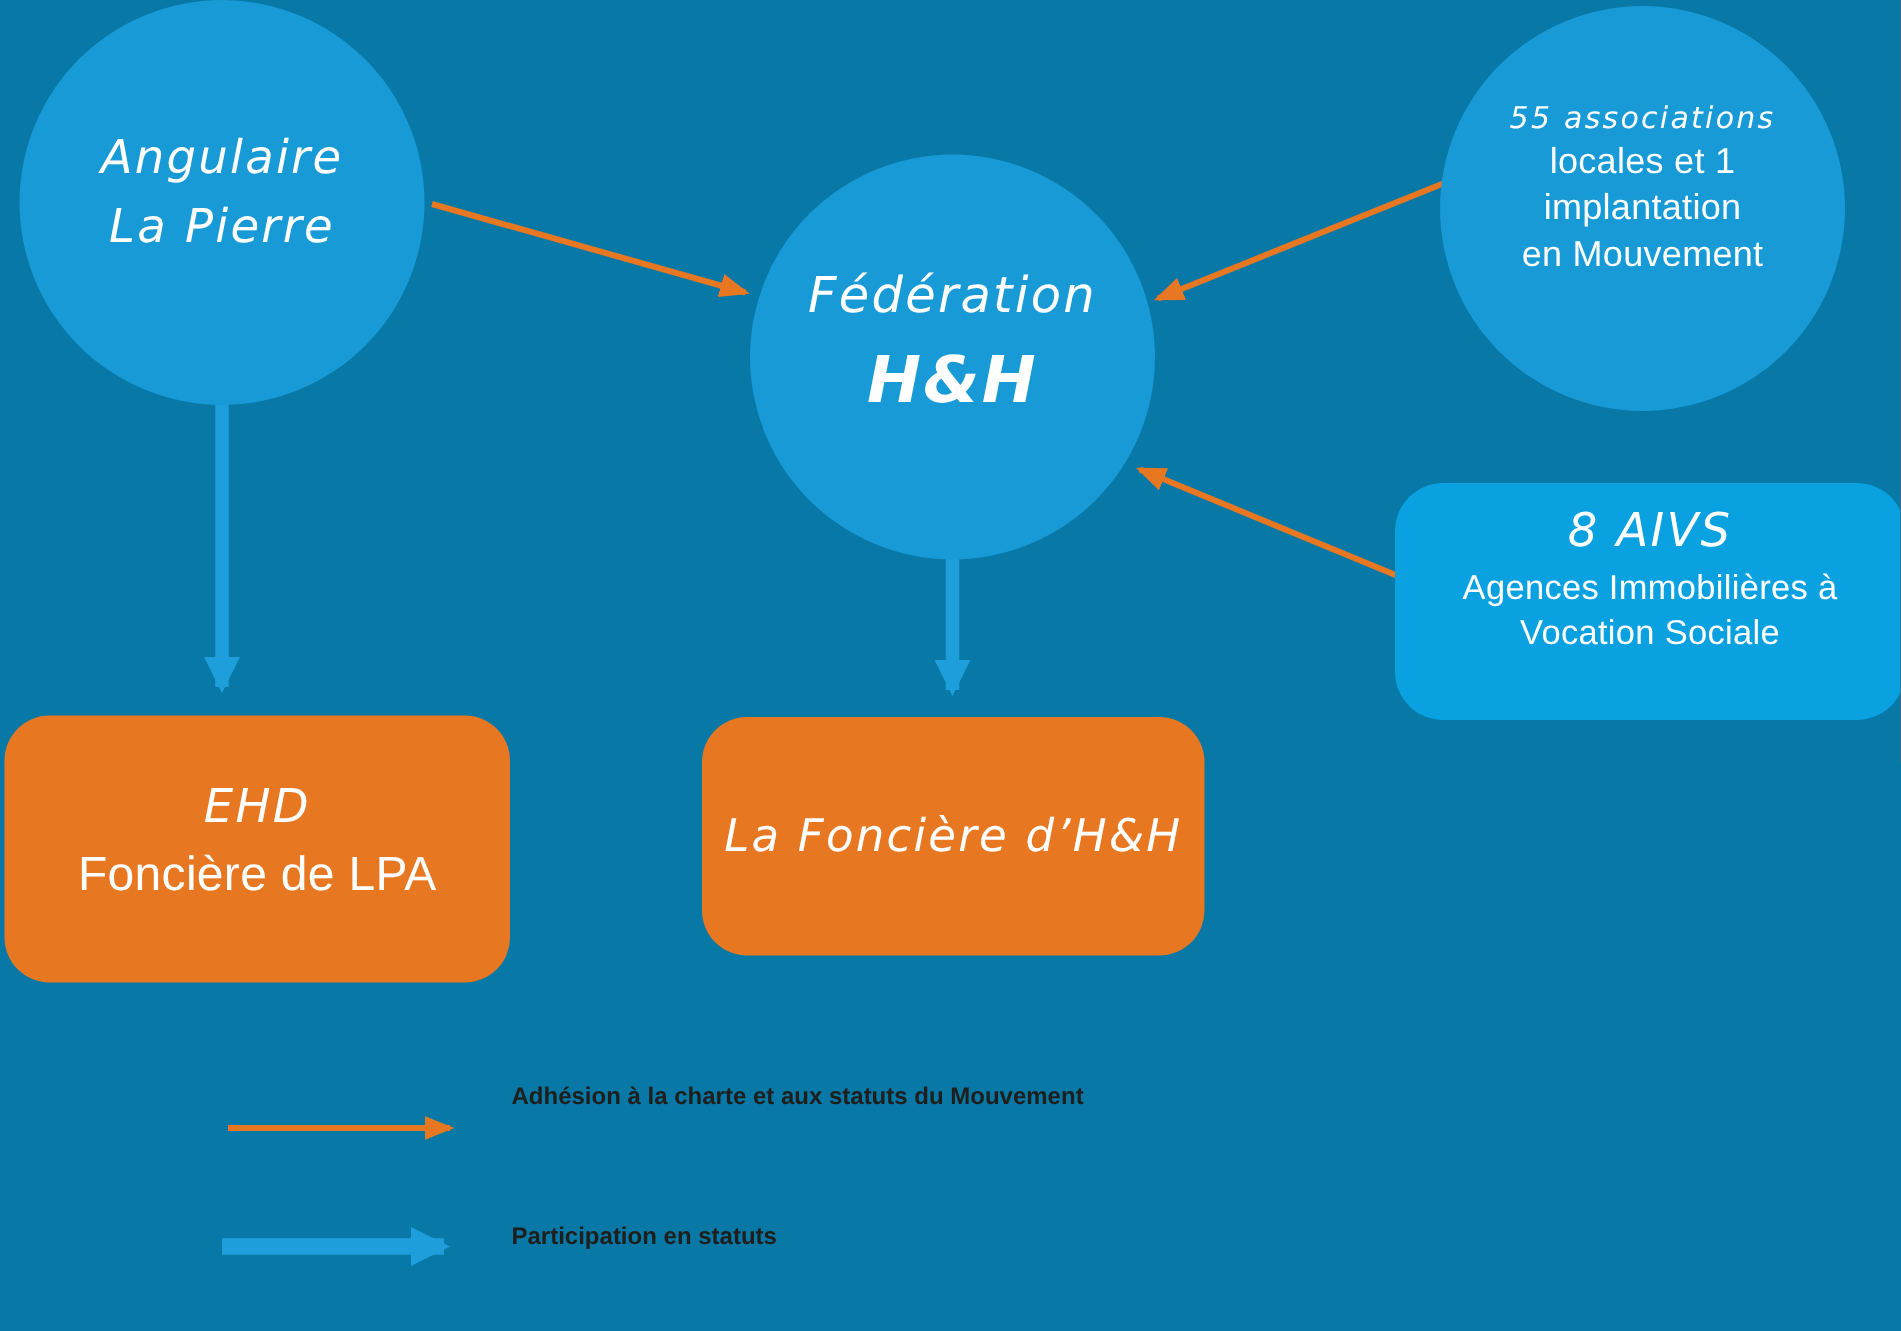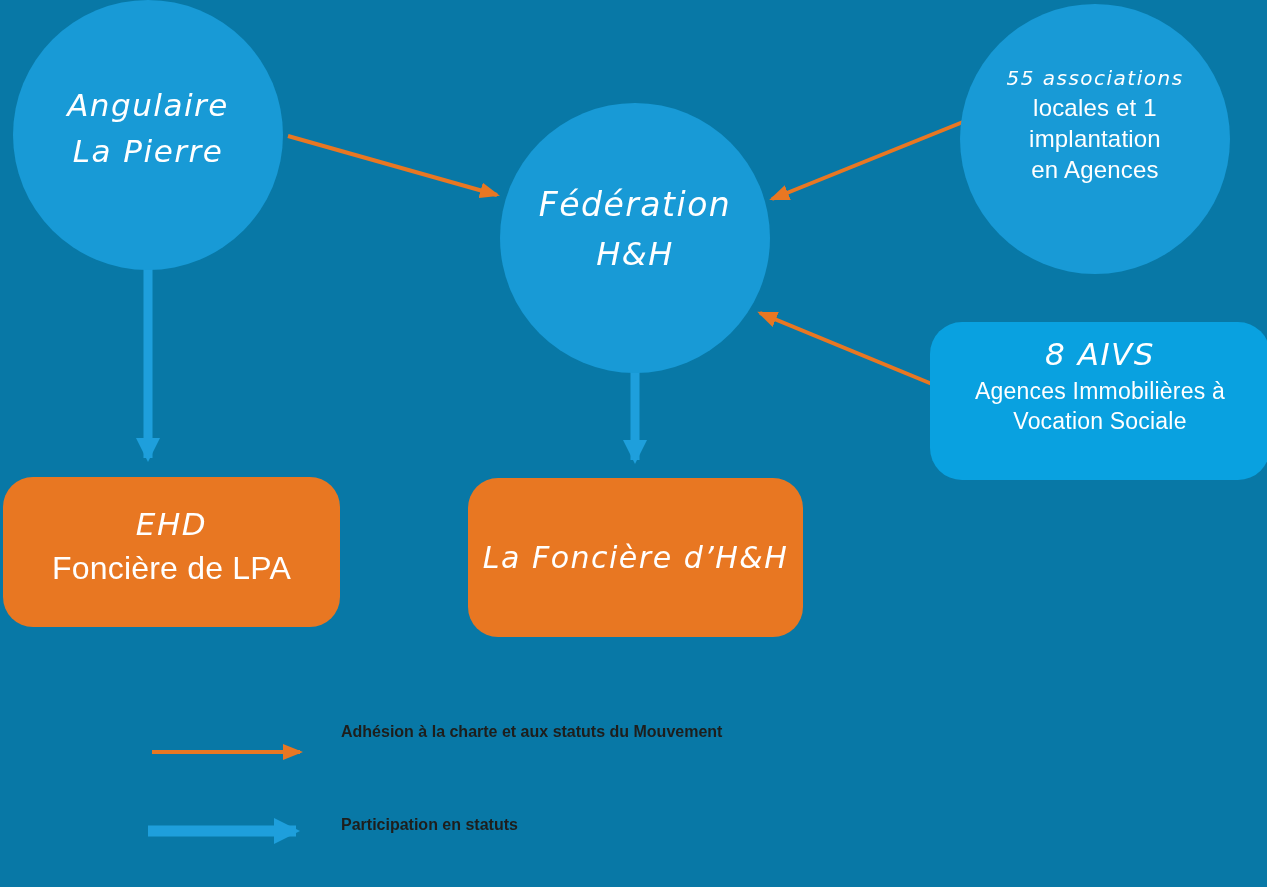--- a/index.html
+++ b/index.html
@@ -67,36 +67,36 @@
     <line x1="148" y1="831" x2="296" y2="831" style="stroke:var(--arrow-blue,#1E9FDC)" stroke-width="11" marker-end="url(#blueHeadLegend)"></line>
   </svg>
 
   <div class="node circle" style="left:13px;top:0px;width:270px;height:270px;padding-bottom:14px;box-sizing:border-box;">
     <div class="hand hand-lg">Angulaire</div>
     <div class="hand hand-lg">La Pierre</div>
   </div>
 
   <div class="node circle" style="left:500px;top:103px;width:270px;height:270px;padding-bottom:18px;box-sizing:border-box;">
     <div class="hand" style="font-size:33px;line-height:1.5;">Fédération</div>
-    <div class="hand" style="font-size:32px;line-height:1.5;">H&amp;H</div>
+    <div class="hand" style="font-size:43px;line-height:1.5;font-weight:bold;">H&amp;H</div>
   </div>
 
   <div class="node circle" style="left:960px;top:4px;width:270px;height:270px;padding-bottom:28px;box-sizing:border-box;">
     <div class="hand" style="font-size:20px;line-height:1.35;">55 associations</div>
     <div class="body-txt">locales et 1</div>
     <div class="body-txt">implantation</div>
-    <div class="body-txt">en Agences</div>
+    <div class="body-txt">en Mouvement</div>
   </div>
 
   <div class="node box-blue" style="left:930px;top:322px;width:340px;height:158px;padding:0 18px 32px 18px;box-sizing:border-box;">
     <div class="hand" style="font-size:31px;line-height:1.4;">8 AIVS</div>
     <div class="body-txt" style="font-size:23px;text-align:center;">Agences Immobilières à Vocation Sociale</div>
   </div>
 
-  <div class="node box-orange" style="left:3px;top:477px;width:337px;height:150px;padding-bottom:14px;box-sizing:border-box;">
+  <div class="node box-orange" style="left:3px;top:477px;width:337px;height:178px;padding-bottom:14px;box-sizing:border-box;">
     <div class="hand" style="font-size:31px;line-height:1.55;">EHD</div>
     <div class="body-txt" style="font-size:32px;">Foncière de LPA</div>
   </div>
 
   <div class="node box-orange" style="left:468px;top:478px;width:335px;height:159px;box-sizing:border-box;">
     <div class="hand" style="font-size:30px;">La Foncière d’H&amp;H</div>
   </div>
 
   <div class="legend">
     <div class="legend-label" style="left:341px;top:720px;">Adhésion à la charte et aux statuts du Mouvement</div>

